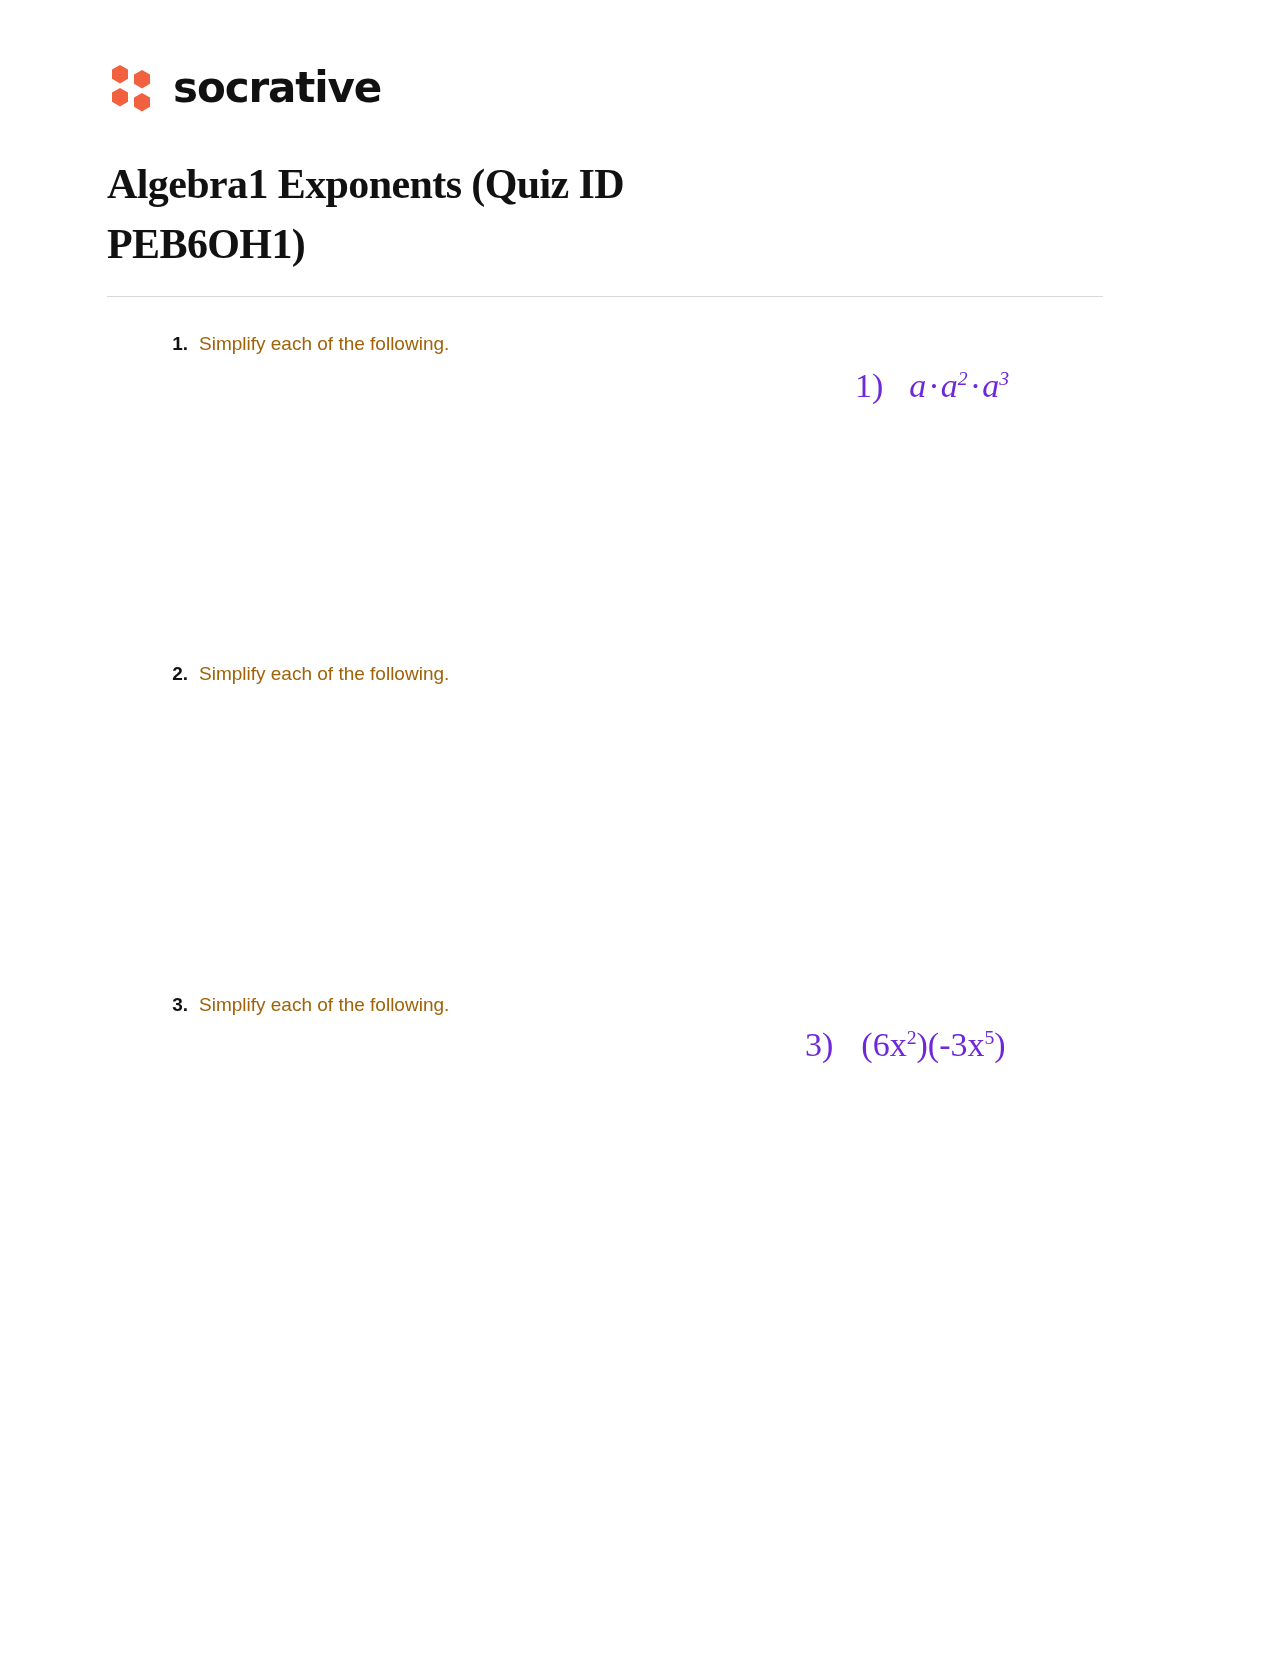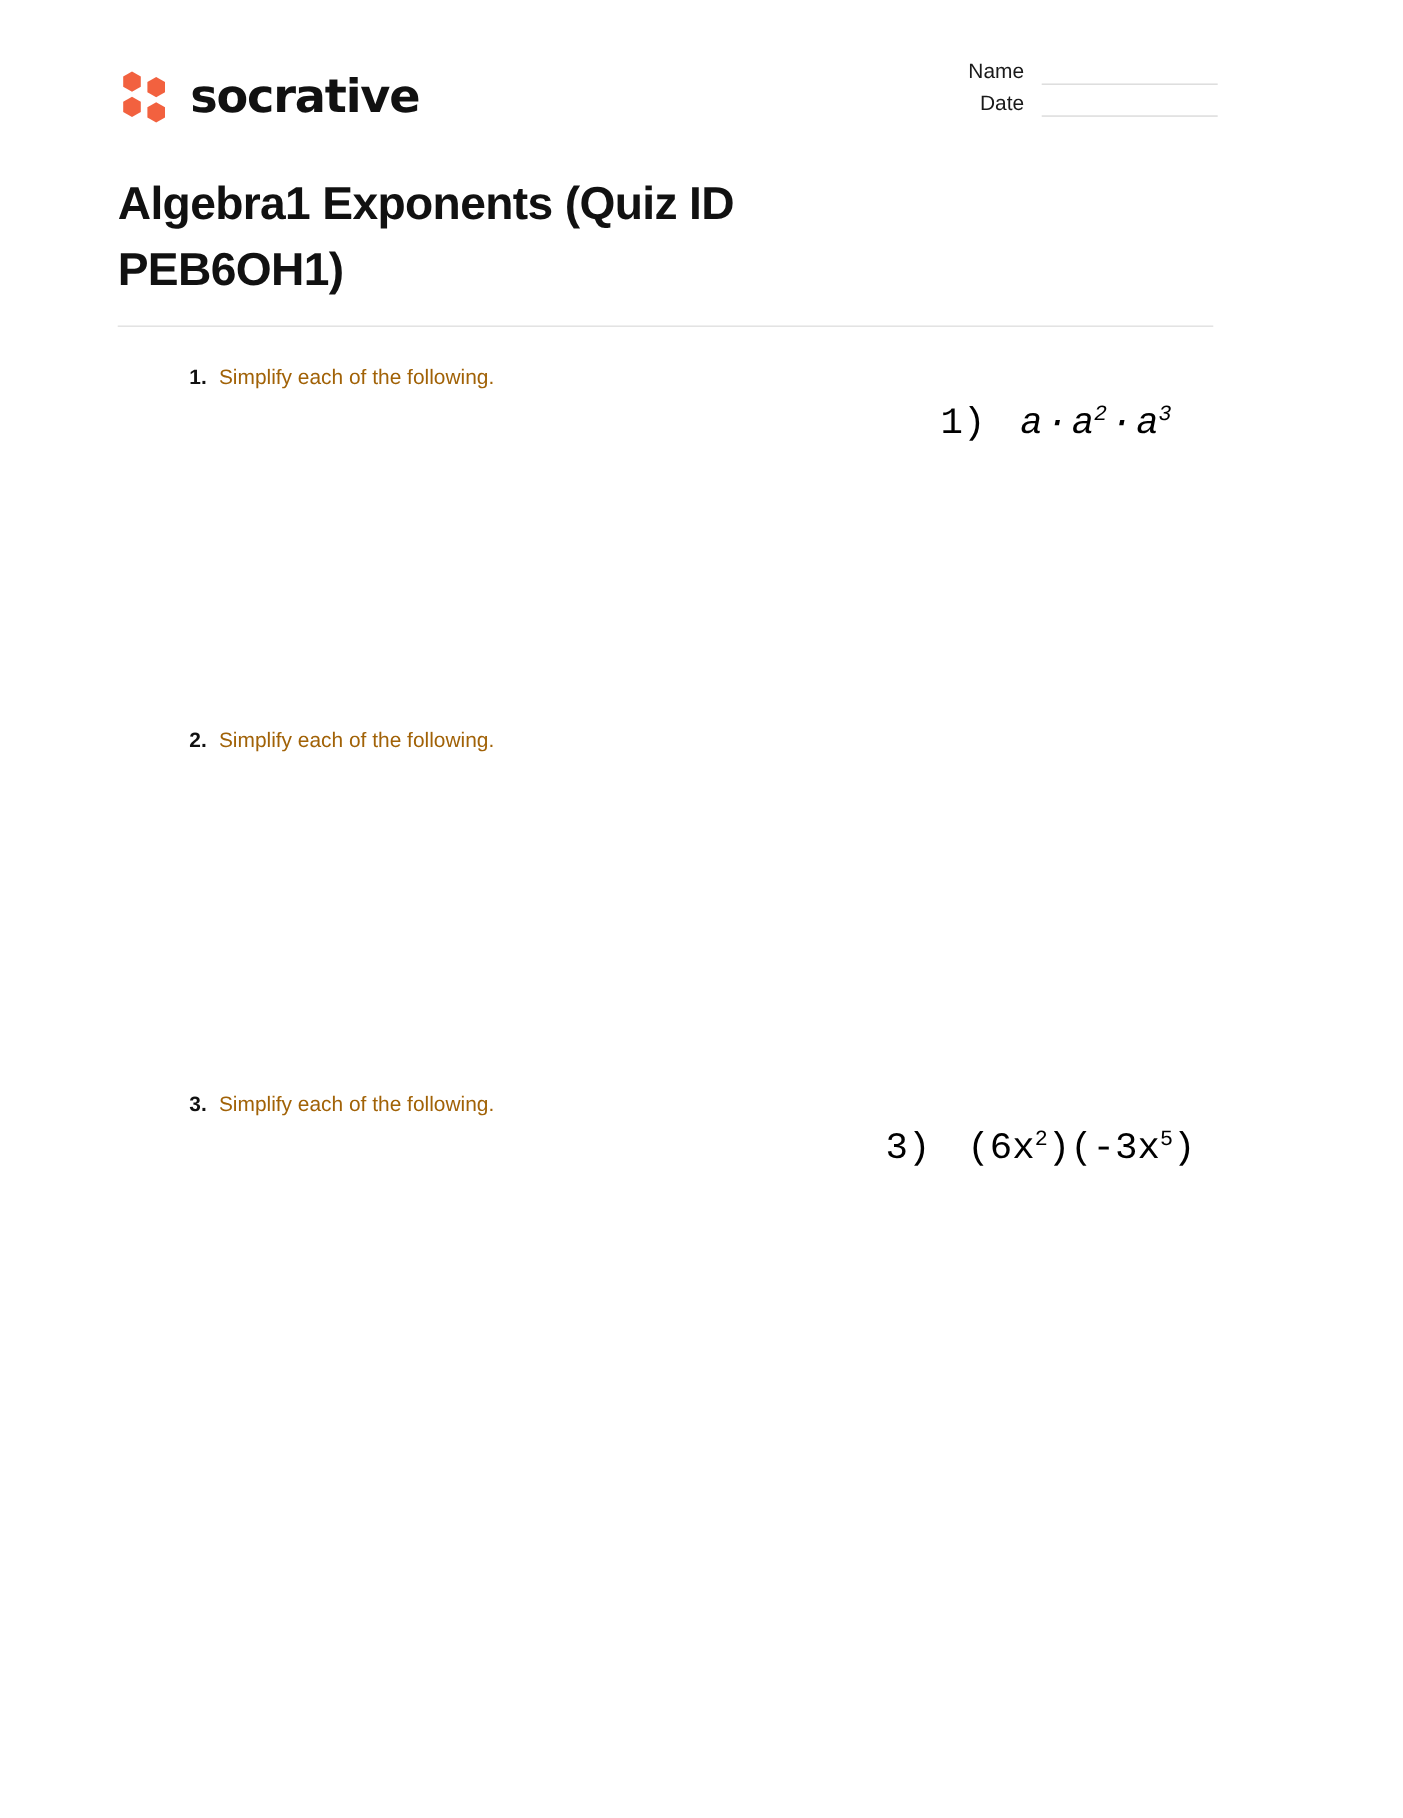--- a/index.html
+++ b/index.html
@@ -98,21 +98,21 @@
   .title {
     position: absolute;
     left: 107px;
     top: 155px;
     width: 660px;
     font-size: 42px;
     font-weight: 700;
     line-height: 1.42;
     letter-spacing: -0.6px;
     color: #111111;
-    font-family: Liberation Sans, sans-serif;
+    font-family: Liberation Serif, serif;
   }
 
   .divider {
     position: absolute;
     left: 107px;
     top: 296px;
     width: 996px;
     height: 1px;
     background: #d8d8d8;
   }
@@ -147,22 +147,22 @@
   }
 
   .q-text {
     font-size: 19px;
     font-weight: 400;
     color: #a16207;
   }
 
   .q-math {
     position: absolute;
-    font-family: Liberation Mono, monospace;
-    color: #000000;
+    font-family: Liberation Serif, serif;
+    color: #6d28d9;
     white-space: nowrap;
   }
 
   .m-idx {
     font-size: 34px;
   }
 
   .m-expr {
     font-size: 34px;
   }
@@ -195,30 +195,20 @@
             <polygon points="13,3 21,7.6 21,16.8 13,21.4 5,16.8 5,7.6"></polygon>
             <polygon points="35,8 43,12.6 43,21.8 35,26.4 27,21.8 27,12.6"></polygon>
             <polygon points="13,26 21,30.6 21,39.8 13,44.4 5,39.8 5,30.6"></polygon>
             <polygon points="35,31 43,35.6 43,44.8 35,49.4 27,44.8 27,35.6"></polygon>
           </g>
         </svg>
       </span>
       <span class="brand-name">socrative</span>
     </div>
 
-    <div class="fields">
-      <div class="field-row">
-        <span class="field-label">Name</span>
-        <span class="field-line"></span>
-      </div>
-      <div class="field-row">
-        <span class="field-label">Date</span>
-        <span class="field-line"></span>
-      </div>
-    </div>
 
 
   </div>
 
   <div class="title">Algebra1 Exponents (Quiz ID PEB6OH1)</div>
 
   <div class="divider"></div>
 
   <div class="questions">
 

